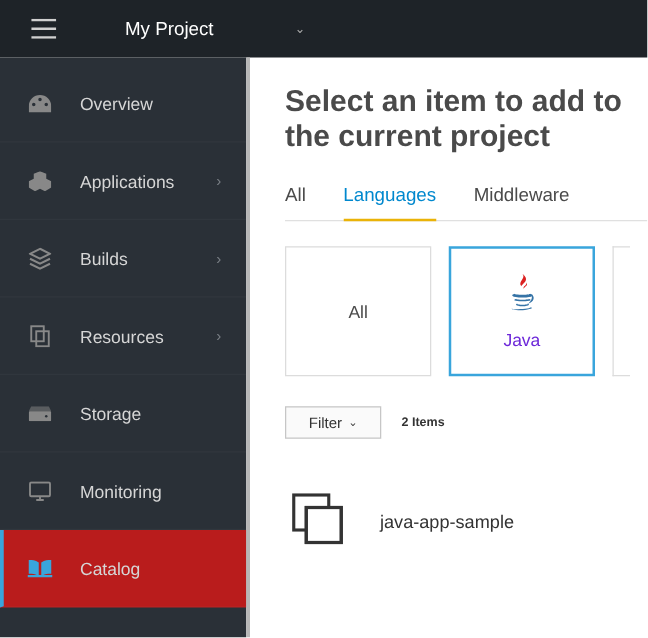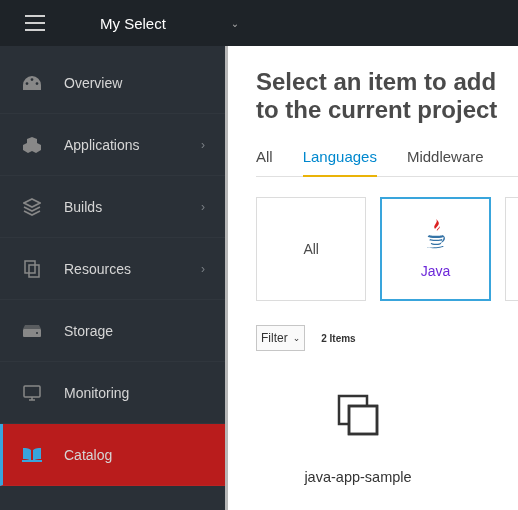--- a/index.html
+++ b/index.html
@@ -28,21 +28,21 @@
       align-items: center;
       gap: 65px;
       padding-left: 30px;
       cursor: pointer;
     }
     .project-dropdown .chevron { font-size: 10px; color: #aaa; }
     
     .main { display: flex; height: calc(100% - 46px); }
     
     .sidebar {
-      width: 225px;
+      width: 197px;
       background: #2a3037;
       color: #d6d6d6;
       flex-shrink: 0;
       padding-top: 6px;
     }
     .sidebar-item {
       display: flex;
       align-items: center;
       height: 62px;
       padding: 0 20px 0 22px;
@@ -130,54 +130,53 @@
     
     .filter-row {
       display: flex;
       align-items: center;
       gap: 16px;
       margin-bottom: 38px;
     }
     .filter-btn {
       border: 1px solid #c6c6c6;
       background: #fafafa;
-      padding: 5px 4px;
+      padding: 5px 18px;
       font-size: 12px;
       color: #333;
       cursor: pointer;
       display: flex;
       align-items: center;
       gap: 5px;
     }
     .items-count { font-size: 10px; font-weight: bold; color: #333; }
     
     .item-tile {
       width: 204px;
       display: flex;
-      flex-direction: column;
       align-items: center;
       gap: 24px;
       cursor: pointer;
     }
     .item-tile .iicon svg { stroke: #333; fill: none; stroke-width: 2.5; }
     .item-tile .ilabel { font-size: 14.5px; color: #333; }
   </style>
 </head>
 <body>
 
 <div class="header">
   <div class="hamburger">
     <svg width="20" height="16" viewBox="0 0 20 16">
         <rect width="20" height="2"></rect>
         <rect y="7" width="20" height="2"></rect>
         <rect y="14" width="20" height="2"></rect>
       </svg>
   </div>
   <div class="project-dropdown">
-    <span>My Select</span>
+    <span>My Project</span>
     <span class="chevron">⌄</span>
   </div>
 </div>
 
 <div class="main">
   <div class="sidebar">
     <div class="sidebar-item">
       <span class="sicon">
           <svg width="18" height="14" viewBox="0 0 18 14">
             <path fill="#888" d="M9 0a9 9 0 00-9 9v5h18V9a9 9 0 00-9-9zm-5 9a1.4 1.4 0 110-2.8A1.4 1.4 0 014 9zm5-4a1.4 1.4 0 110-2.8A1.4 1.4 0 019 5zm5 4a1.4 1.4 0 110-2.8A1.4 1.4 0 0114 9z"></path>

